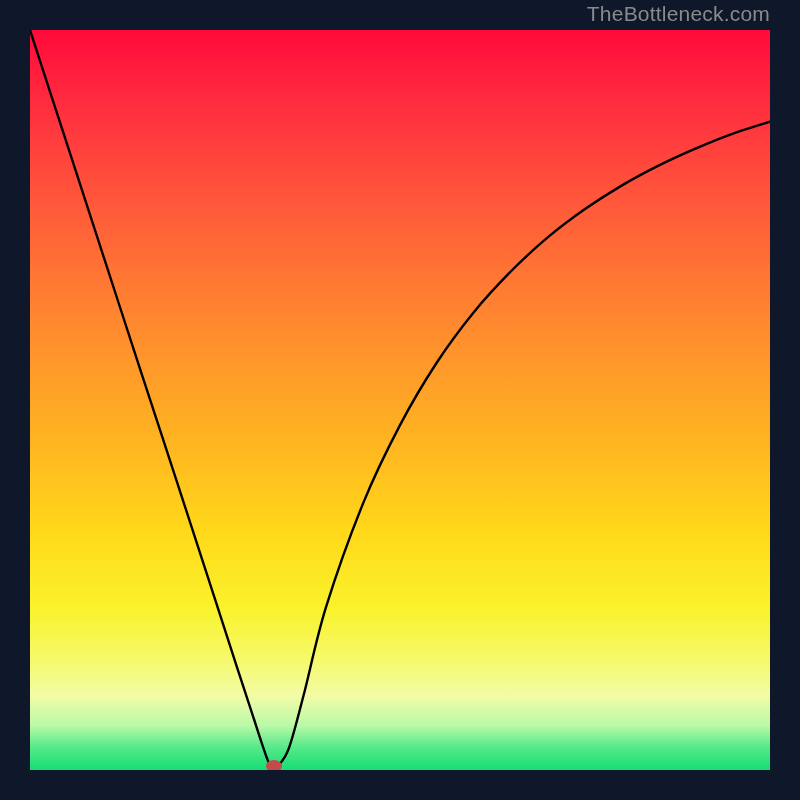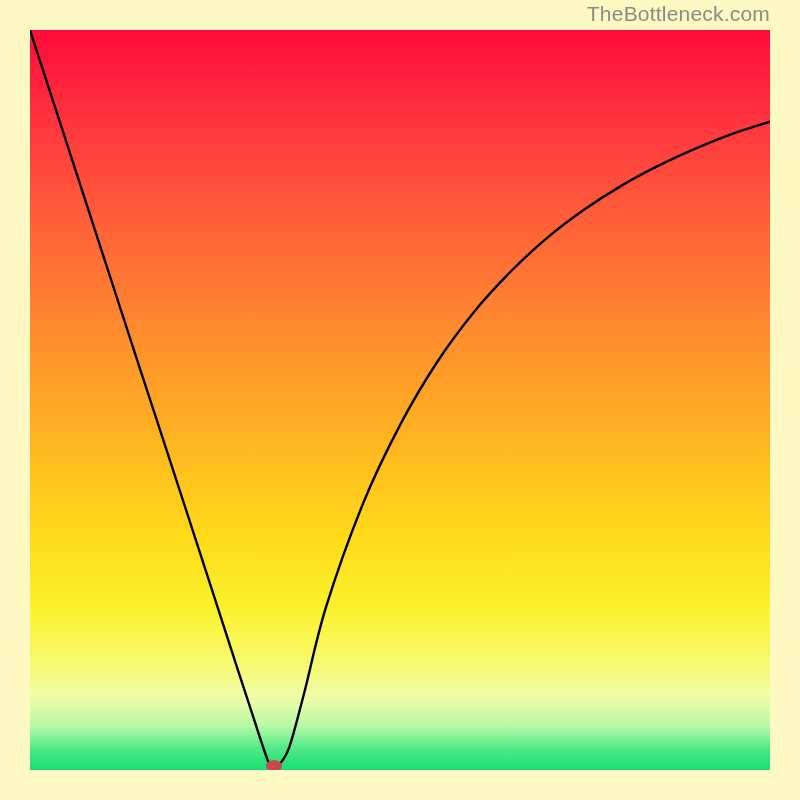--- a/index.html
+++ b/index.html
@@ -7,21 +7,21 @@
     padding: 0;
     width: 800px;
     height: 800px;
     background: #000;
     font-family: Arial, Helvetica, sans-serif;
   }
   .outer {
     position: relative;
     width: 800px;
     height: 800px;
-    background: #fef9c3;
+    background: #0f172a;
   }
   .attribution {
     position: absolute;
     top: 2px;
     right: 30px;
     color: #8a8a8a;
     font-size: 21px;
     font-weight: 500;
     letter-spacing: 0.2px;
   }

